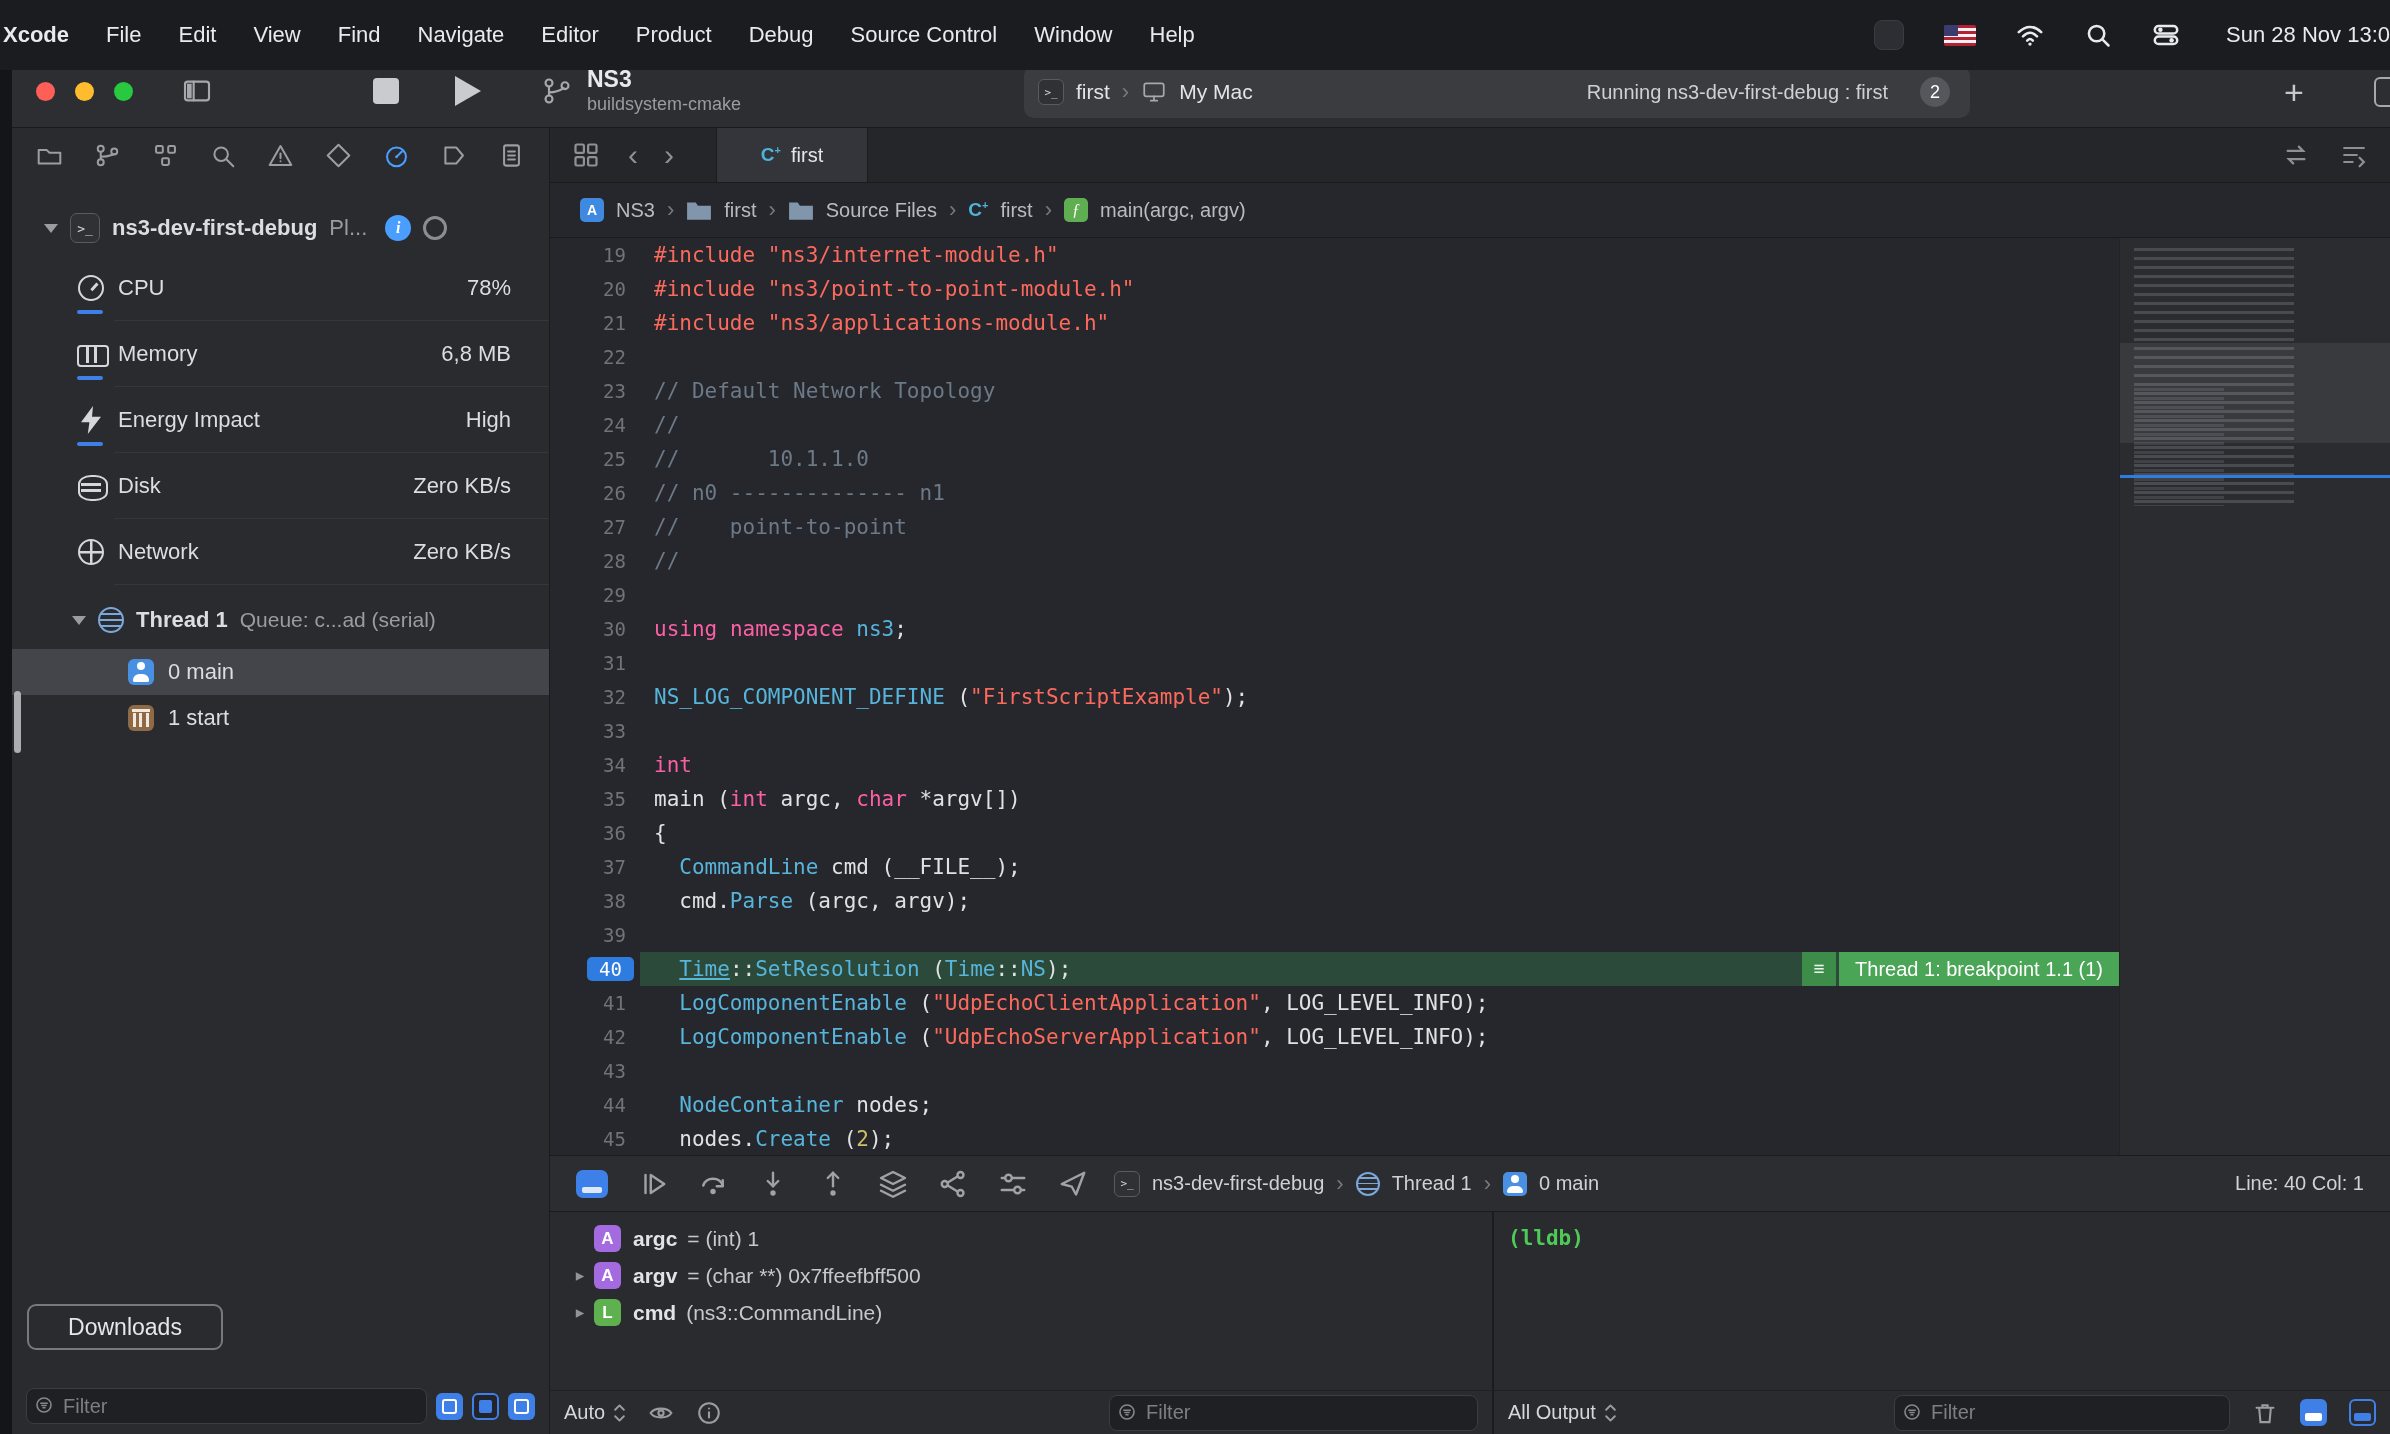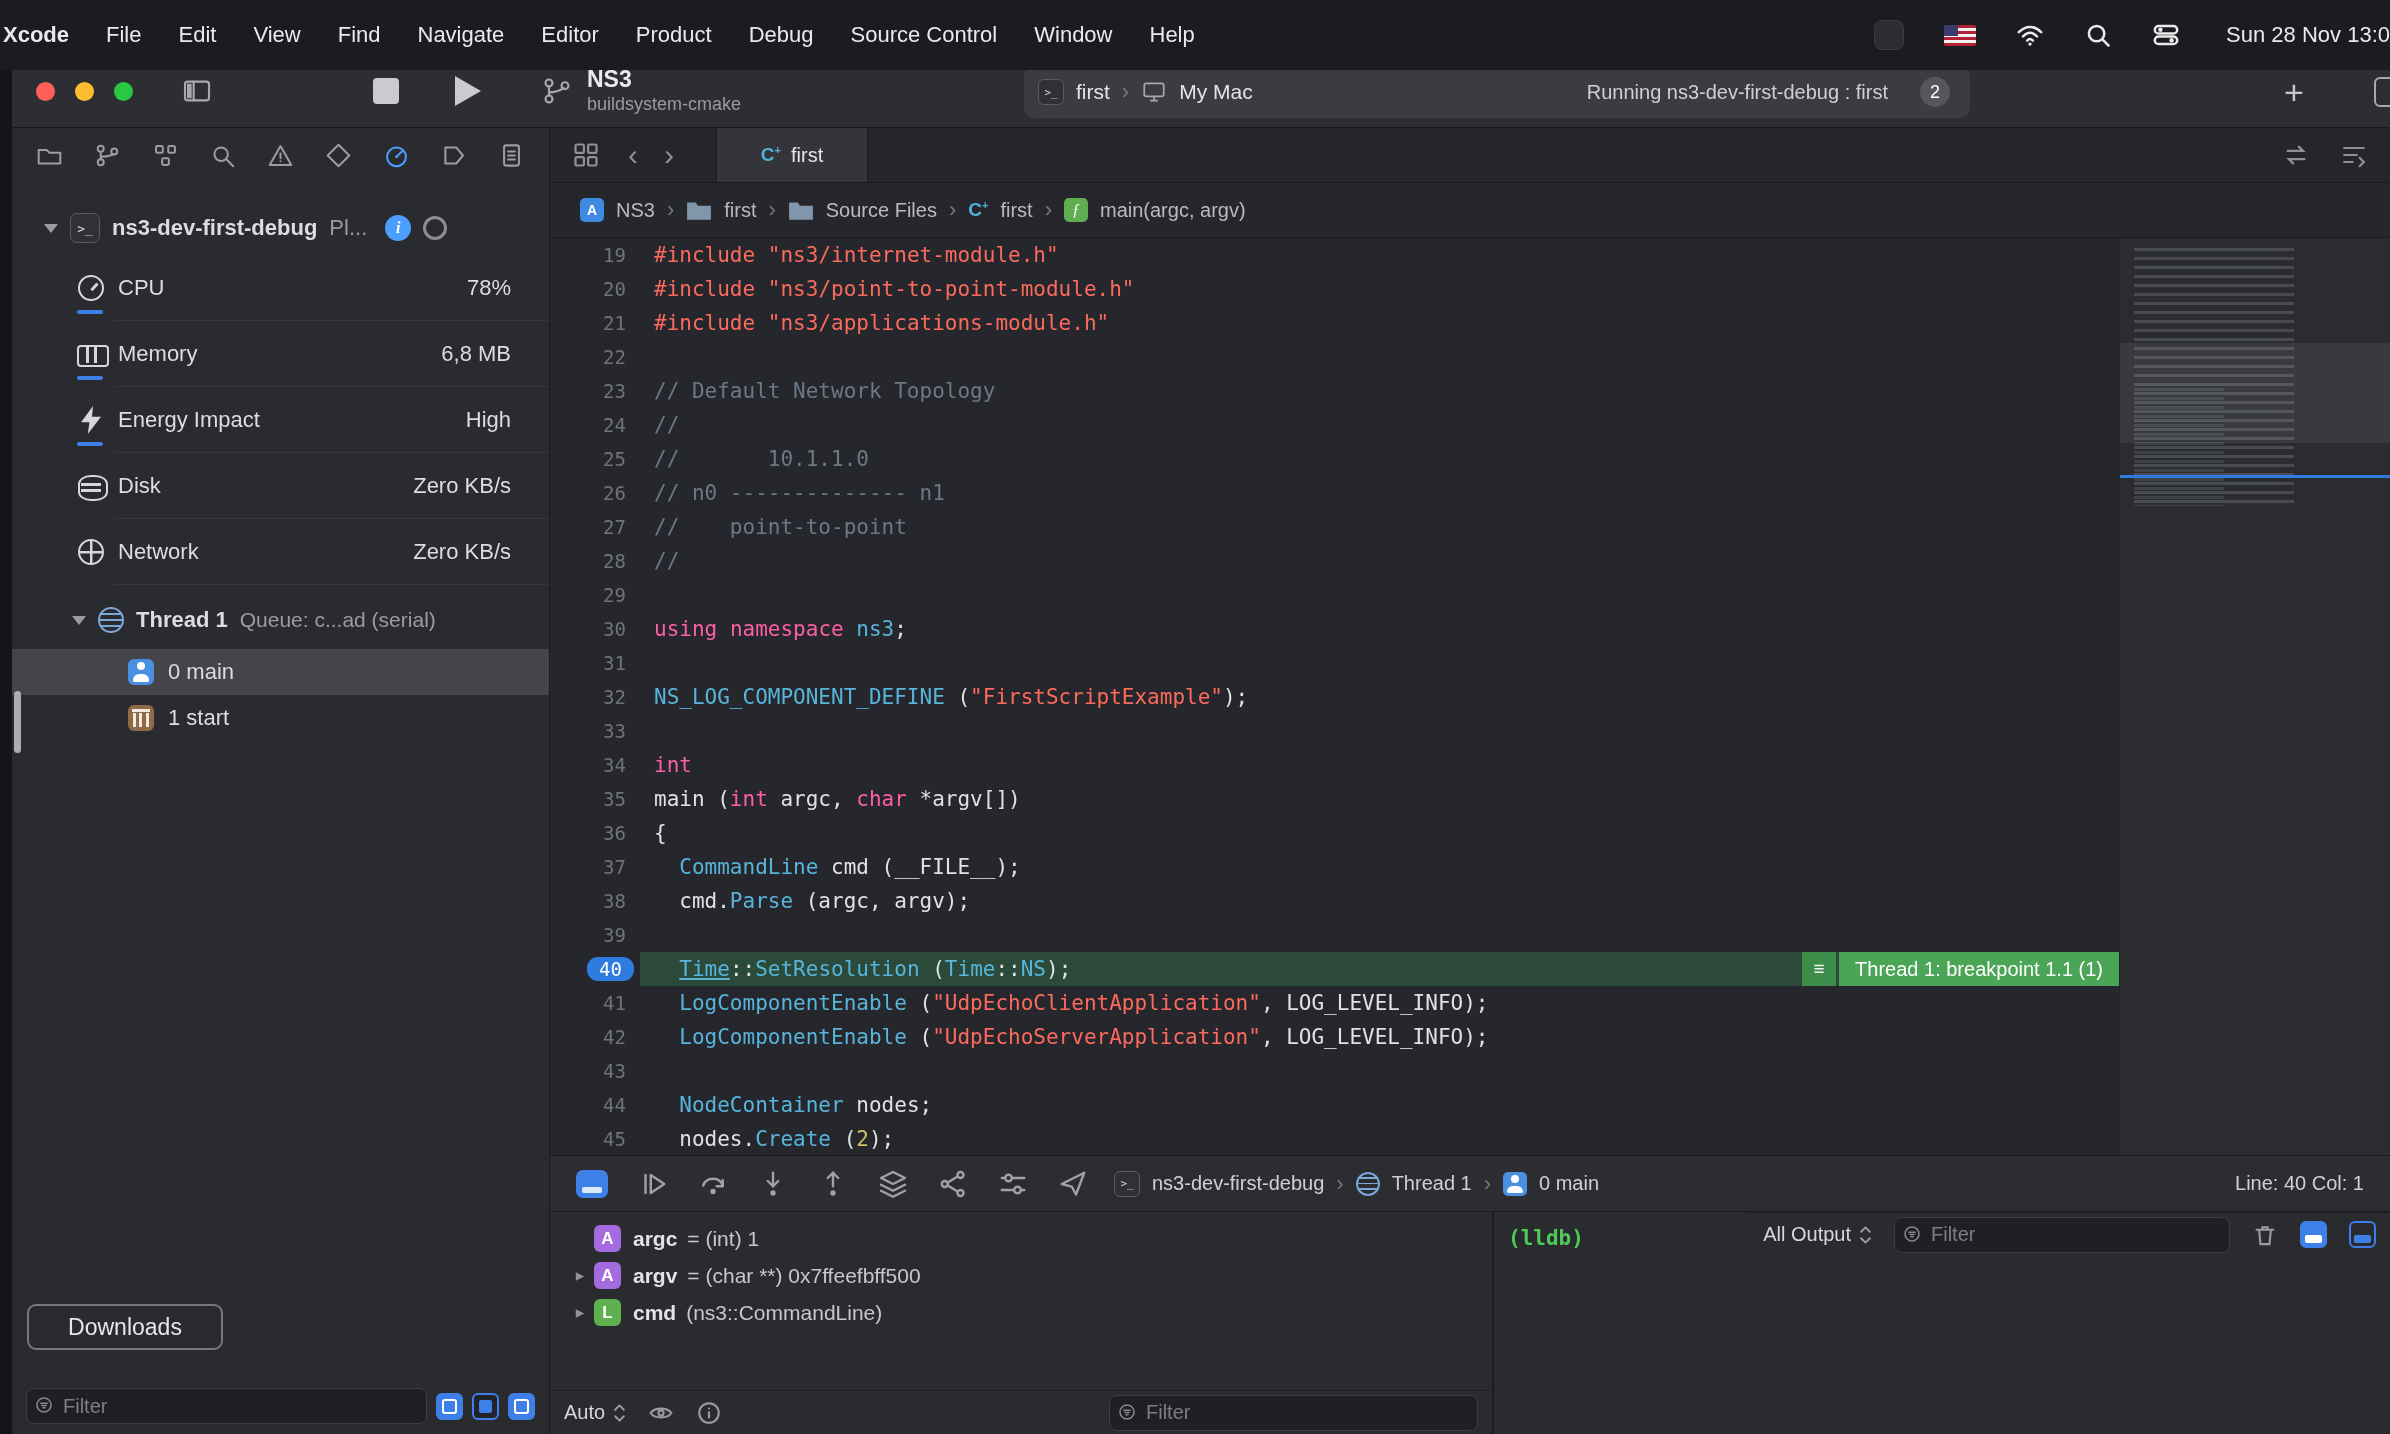--- a/index.html
+++ b/index.html
@@ -125,21 +125,21 @@
   .crumb{white-space:nowrap}
 
   
   .editor-wrap{flex:1;min-height:0;display:flex;background:#26272c}
   .code-area{flex:1;min-width:0;overflow:hidden}
   .code-line{display:flex;height:34px;line-height:34px;font-family:"DejaVu Sans Mono",monospace;font-size:21px}
   .gutter{width:90px;flex:none;text-align:right;padding-right:14px;color:#70737a;font-size:19px}
   .codecell{flex:1;min-width:0;padding-left:14px;display:flex;align-items:stretch}
   .codetext{white-space:pre}
   .code-line.current .codecell{background:#2c4a39}
-  .code-line.current .gnum{background:#2e7cdf;color:#fff;border-radius:11px;padding:1px 12px;margin-right:-8px}
+  .code-line.current .gnum{background:#2e7cdf;color:#fff;border-radius:5px;padding:1px 12px;margin-right:-8px}
   .seg-pp,.seg-str{color:#fc6a5d}
   .seg-cmt{color:#6c7986}
   .seg-kw{color:#fc5fa3;font-weight:normal}
   .seg-ty,.seg-fn{color:#57b5dc}
   .seg-tyu{color:#57b5dc;text-decoration:underline}
   .seg-nm{color:#d0bf69}
   .seg-pl{color:#e0e1e3}
   .annotation{margin-left:auto;display:flex;height:34px;flex:none;font-family:"Liberation Sans",sans-serif}
   .ann-menu{width:34px;background:#3e8c49;color:#eaf6ec;display:flex;align-items:center;justify-content:center;font-size:19px;margin-right:3px}
   .ann-menu::before{content:"\2261"}
@@ -173,21 +173,21 @@
   .var-badge{width:27px;height:27px;border-radius:6px;margin-right:12px;display:flex;align-items:center;justify-content:center;color:#fff;font-weight:bold;font-size:17px;flex:none}
   .badge-A{background:#a46be0}
   .badge-L{background:#5fb04e}
   .var-name{font-weight:bold;margin-right:10px;white-space:nowrap}
   .var-value{color:#c6c8cb;white-space:nowrap}
   .pane-footer{height:44px;flex:none;border-top:1px solid #1e2024;display:flex;align-items:center;padding:0 14px;gap:22px;font-size:20px;color:#d6d7d9}
   .scope{display:flex;align-items:center;gap:8px;white-space:nowrap}
   .updown{width:13px;height:22px;stroke:#9a9ca1;fill:none;stroke-width:1.8;stroke-linecap:round;stroke-linejoin:round}
   .util-svg{width:26px;height:26px;stroke:#9a9ca1;fill:none;stroke-width:1.6;stroke-linecap:round}
   .vars-filter{margin-left:auto;width:369px;flex:none}
-  .console-pane{flex:1;min-width:0;display:flex;flex-direction:row}
+  .console-pane{flex:1;min-width:0;display:flex;flex-direction:column}
   .console-out{flex:1;padding:14px 0 0 14px;font-family:"DejaVu Sans Mono",monospace;font-size:21px;font-weight:bold;color:#4ecb57}
   .console-filter{margin-left:auto;width:336px;flex:none}
   .pane-btn{width:27px;height:27px;border:2px solid #3f80e8;border-radius:6px;position:relative;flex:none}
   .pane-btn.filled{background:#3f80e8}
   .pane-btn.filled::before{content:"";position:absolute;left:3px;right:3px;bottom:3px;height:8px;background:#fff;border-radius:2px}
   .pane-btn.outline::before{content:"";position:absolute;left:3px;right:3px;bottom:3px;height:8px;background:#3f80e8;border-radius:2px}
 </style>
 </head>
 <body>
 

